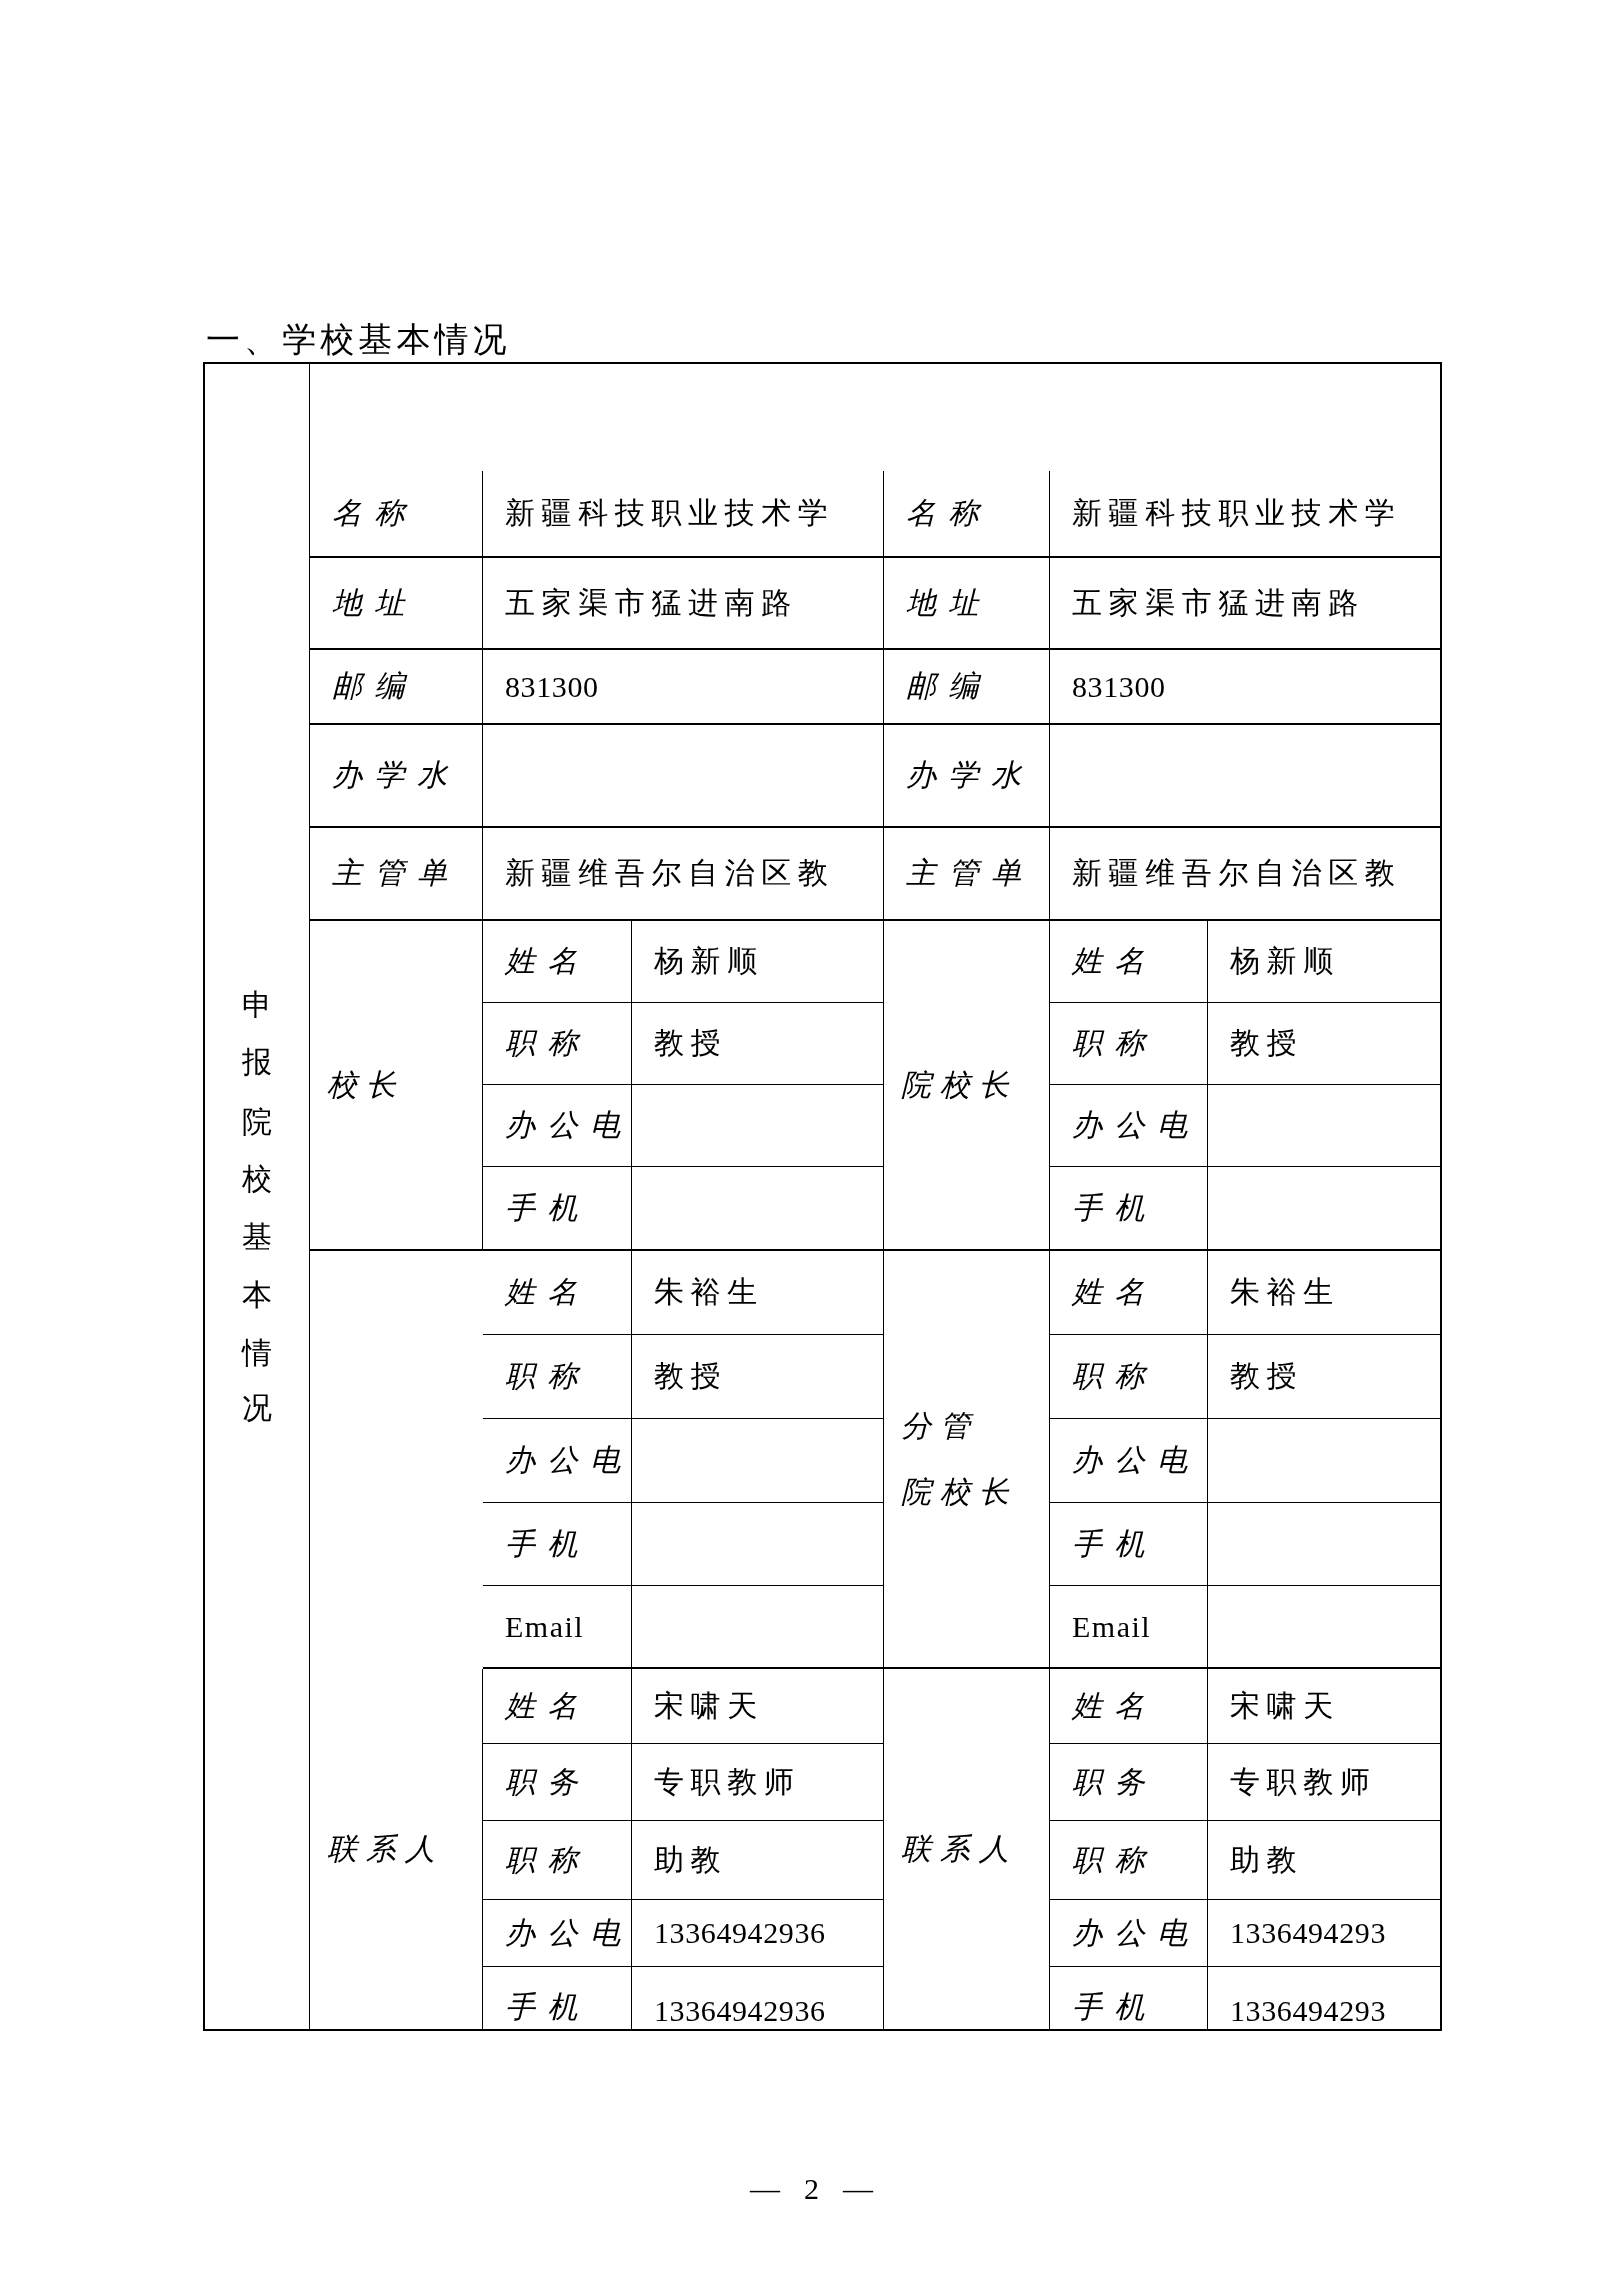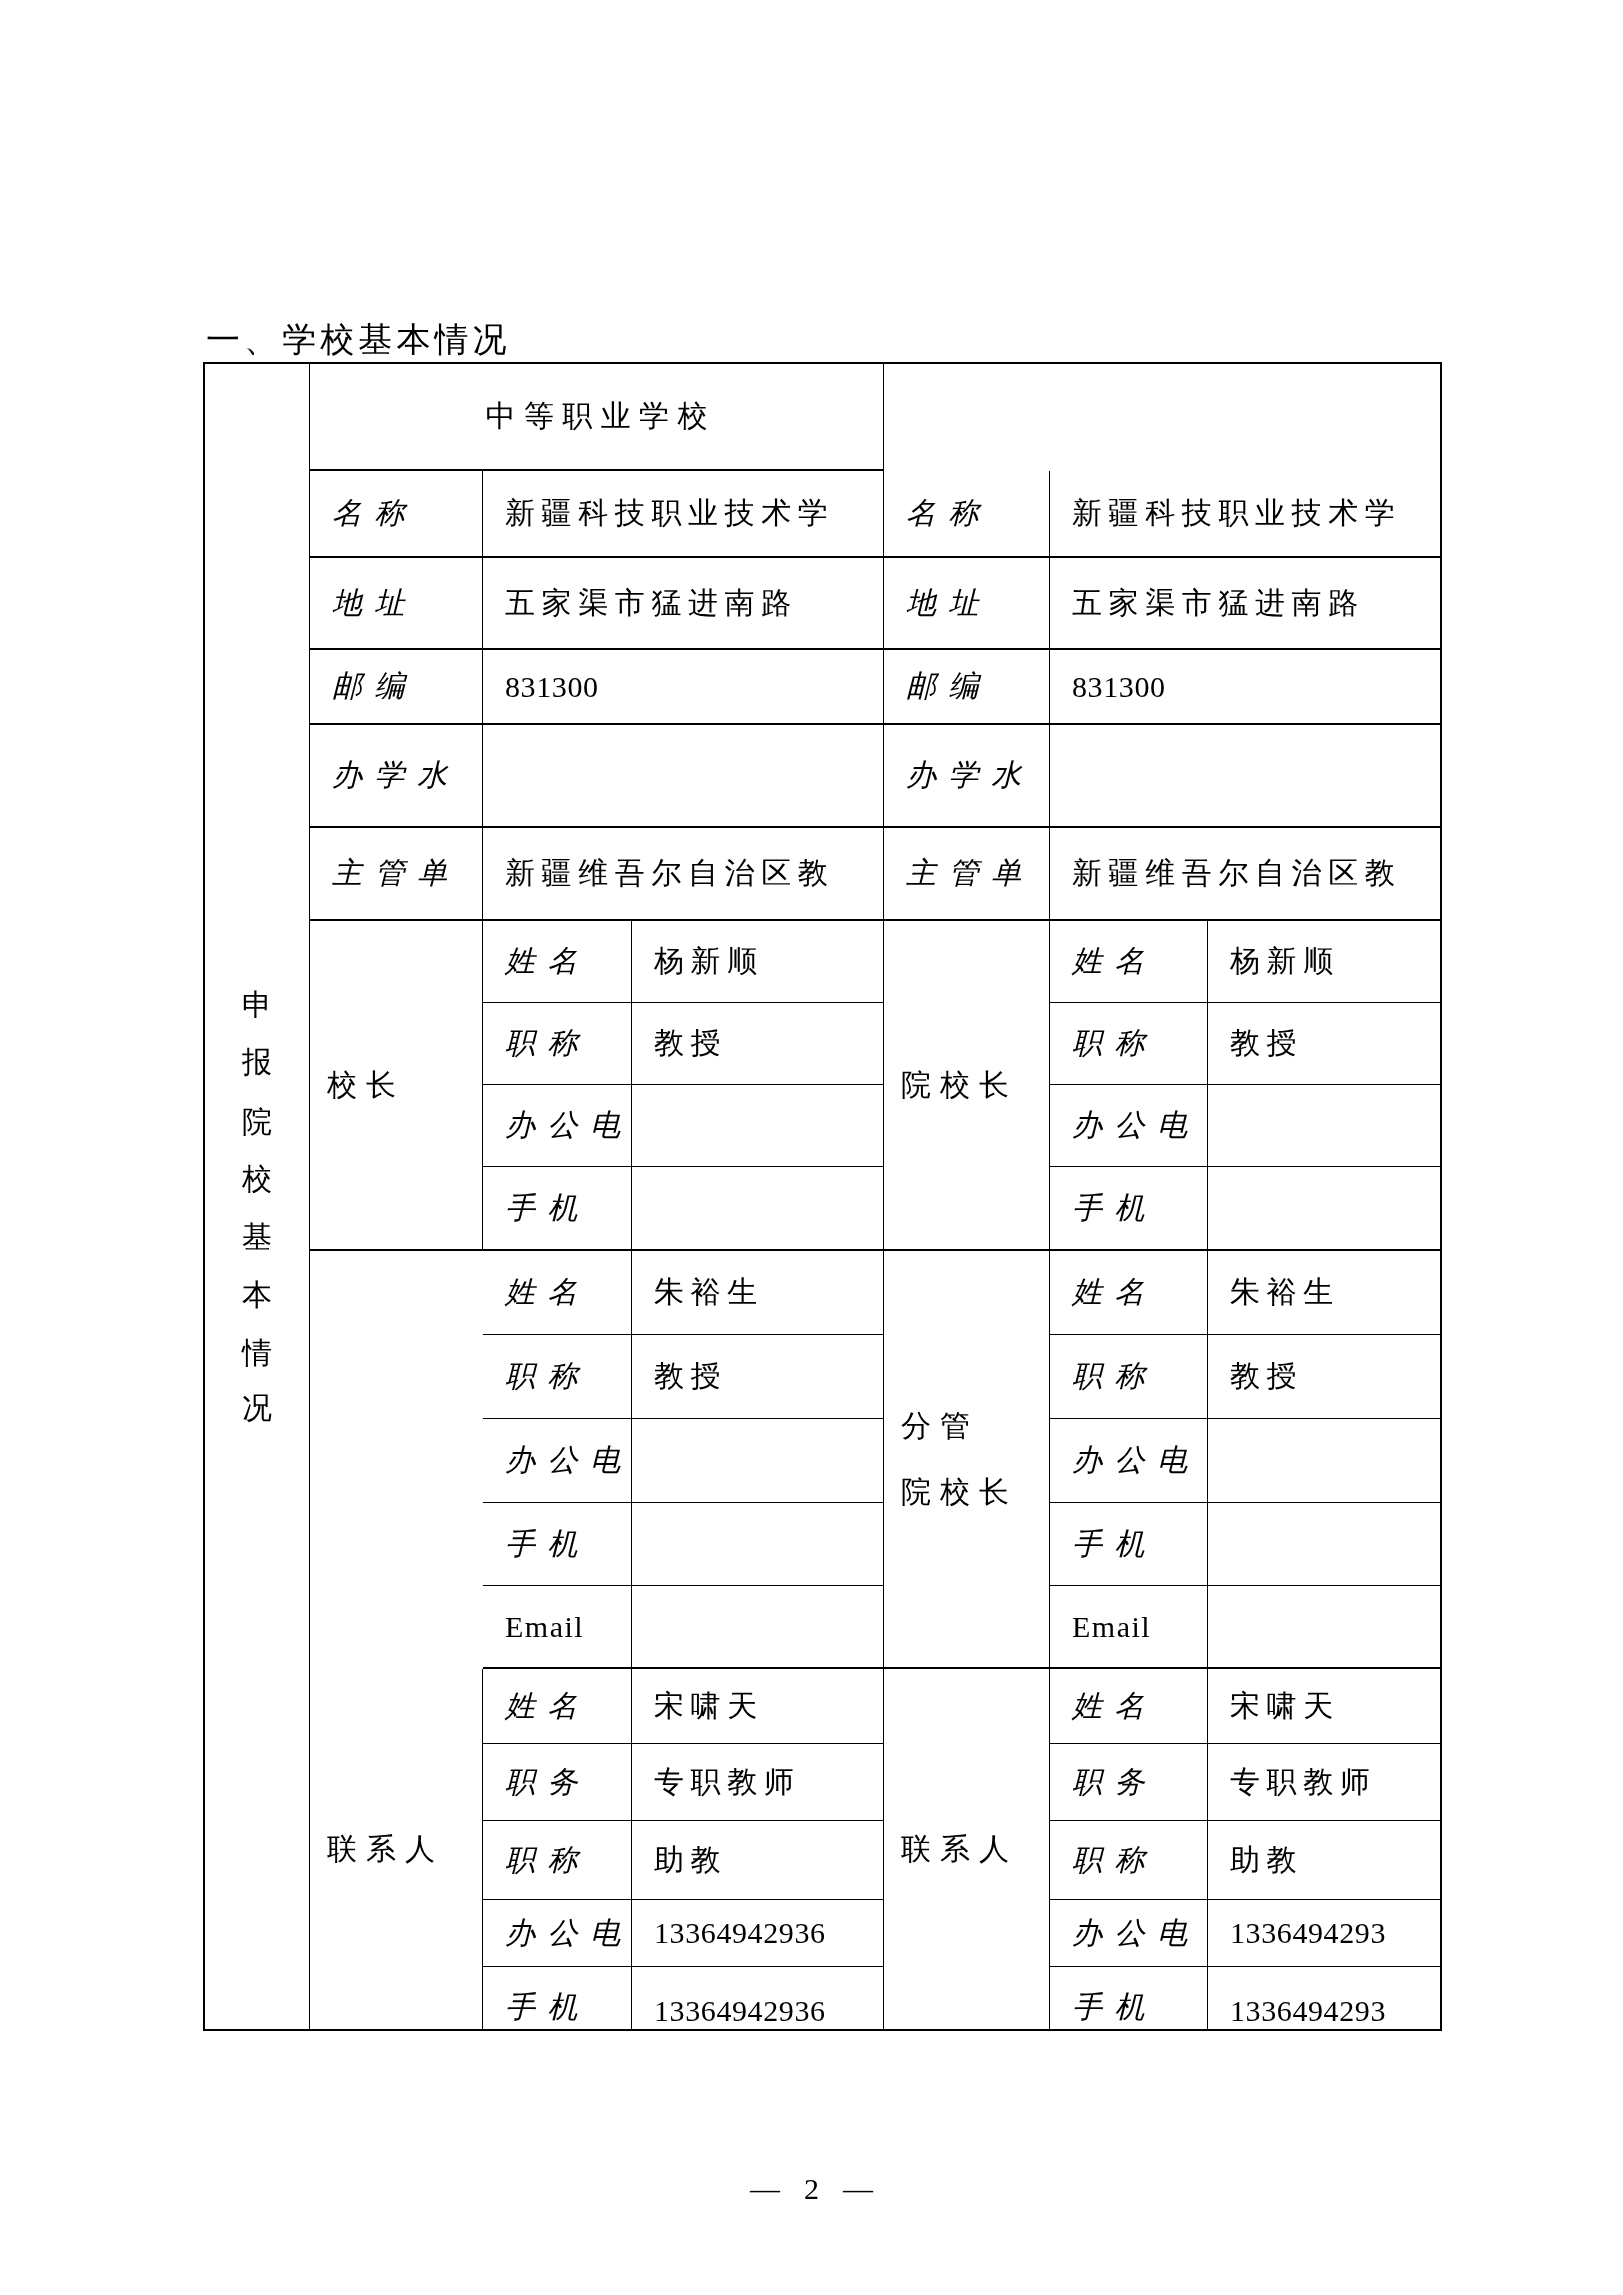--- a/index.html
+++ b/index.html
@@ -32,21 +32,21 @@
     box-sizing:border-box;
     overflow:hidden;
     white-space:nowrap;
   }
   .bb4{border-bottom-width:2.6px;}
   .bb0{border-bottom:none;}
   .br0{border-right:none;}
   .hdr{justify-content:center;padding-left:0;letter-spacing:0.28em;text-indent:0.28em;}
   .lbl{letter-spacing:0.42em;font-style:italic;}
   .latin{letter-spacing:0.05em;}
-  .glbl{letter-spacing:0.3em;line-height:2.2;white-space:pre-line;padding-left:17px;}
+  .glbl{letter-spacing:0.3em;line-height:2.2;white-space:pre-line;padding-left:17px;font-style:italic;}
   .val{letter-spacing:0.22em;}
   .num{letter-spacing:0.02em;}
   .low{align-items:flex-end;padding-bottom:1.3px;}
   .vcell{justify-content:center;padding-left:0;}
   .vcell span{
     writing-mode:vertical-lr;
     text-orientation:upright;
     letter-spacing:58px;
     font-size:30px;
     line-height:1;
@@ -62,21 +62,20 @@
 <div class="page">
 
   <div class="doc-title">一、学校基本情况</div>
 
   <div class="tbl">
 
     <div class="cell vcell bb0" style="grid-row:1/21;grid-column:1/2">
       <span>申报院校基本情况</span>
     </div>
 
-    <div class="cell hdr bb4" style="grid-row:1;grid-column:2/5">中等职业学校</div>
 
     <div class="cell lbl bb4" style="grid-row:2;grid-column:2/3">名称</div>
     <div class="cell val bb4" style="grid-row:2;grid-column:3/5">新疆科技职业技术学</div>
     <div class="cell lbl bb4" style="grid-row:2;grid-column:5/6">名称</div>
     <div class="cell val bb4 br0" style="grid-row:2;grid-column:6/8">新疆科技职业技术学</div>
 
     <div class="cell lbl bb4" style="grid-row:3;grid-column:2/3">地址</div>
     <div class="cell val bb4" style="grid-row:3;grid-column:3/5">五家渠市猛进南路</div>
     <div class="cell lbl bb4" style="grid-row:3;grid-column:5/6">地址</div>
     <div class="cell val bb4 br0" style="grid-row:3;grid-column:6/8">五家渠市猛进南路</div>

